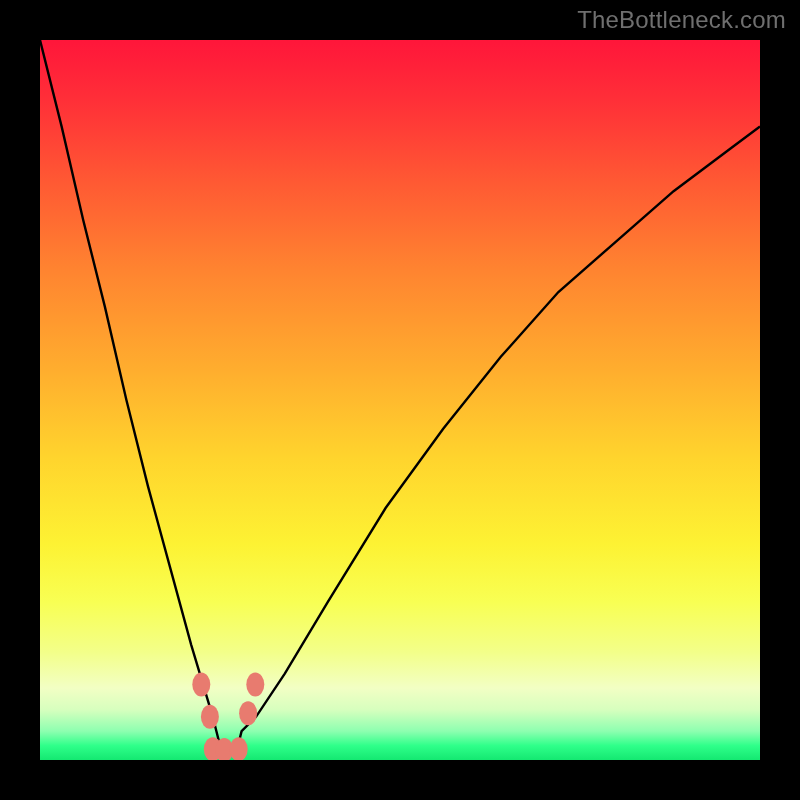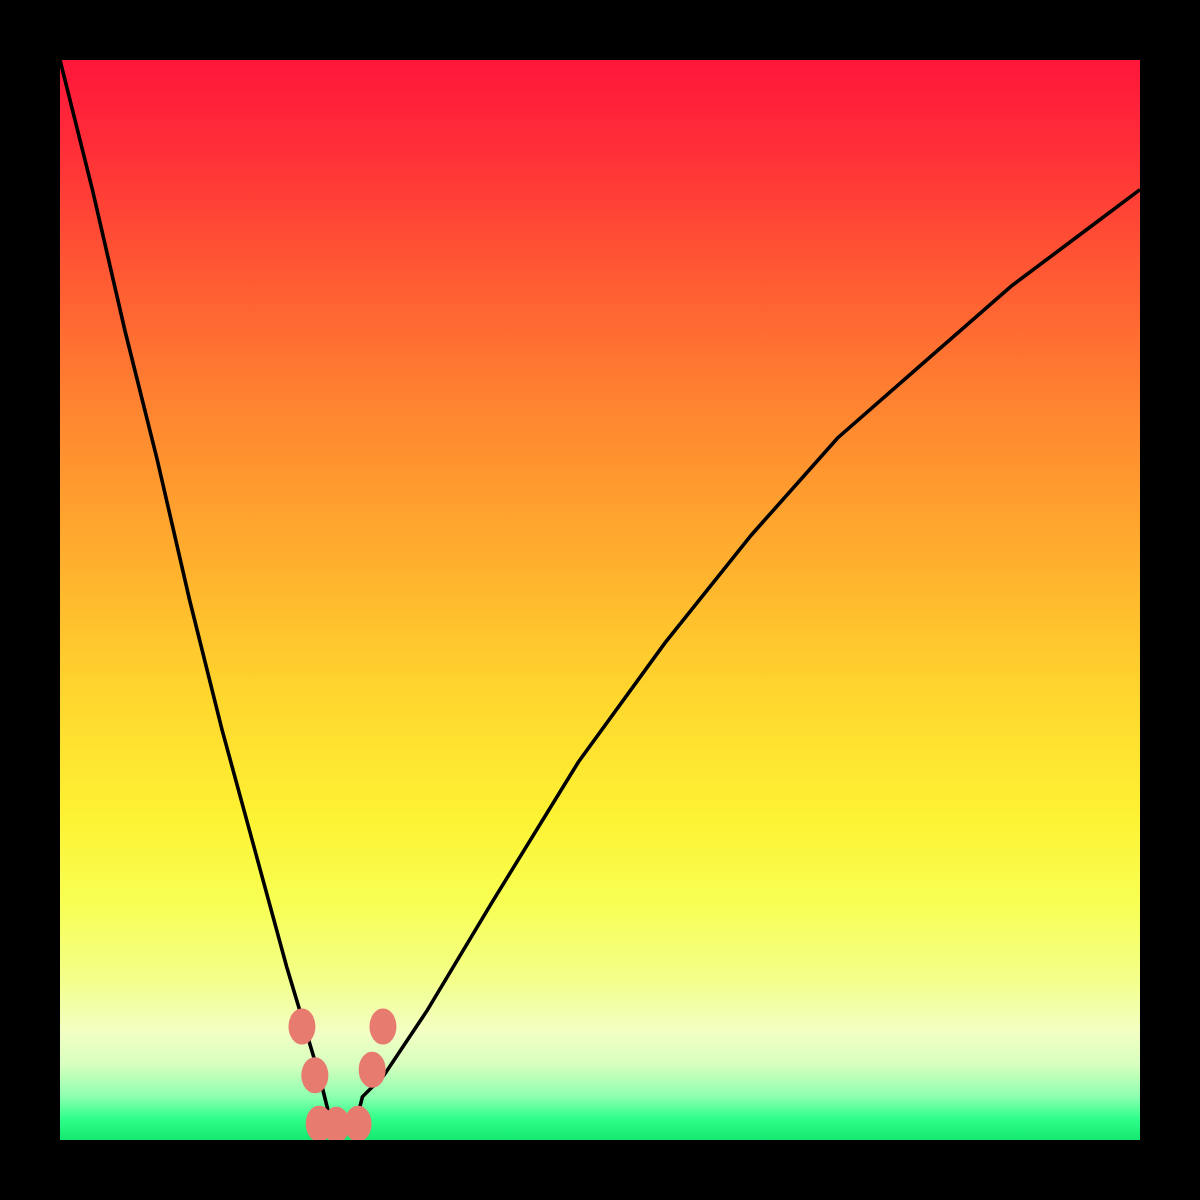--- a/index.html
+++ b/index.html
@@ -84,13 +84,14 @@
           <ellipse cx="161.3" cy="644.4" rx="9" ry="12" class="marker"></ellipse>
           <ellipse cx="169.9" cy="676.8" rx="9" ry="12" class="marker"></ellipse>
           <ellipse cx="215.3" cy="644.4" rx="9" ry="12" class="marker"></ellipse>
           <ellipse cx="208.1" cy="673.2" rx="9" ry="12" class="marker"></ellipse>
           <ellipse cx="172.8" cy="709.2" rx="9" ry="12" class="marker"></ellipse>
           <ellipse cx="184.3" cy="709.9" rx="9" ry="12" class="marker"></ellipse>
           <ellipse cx="198.7" cy="709.2" rx="9" ry="12" class="marker"></ellipse>
         </g>
     </svg>
   </div>
+  <div class="watermark">TheBottleneck.com</div>
 </div>
 
 </body></html>

